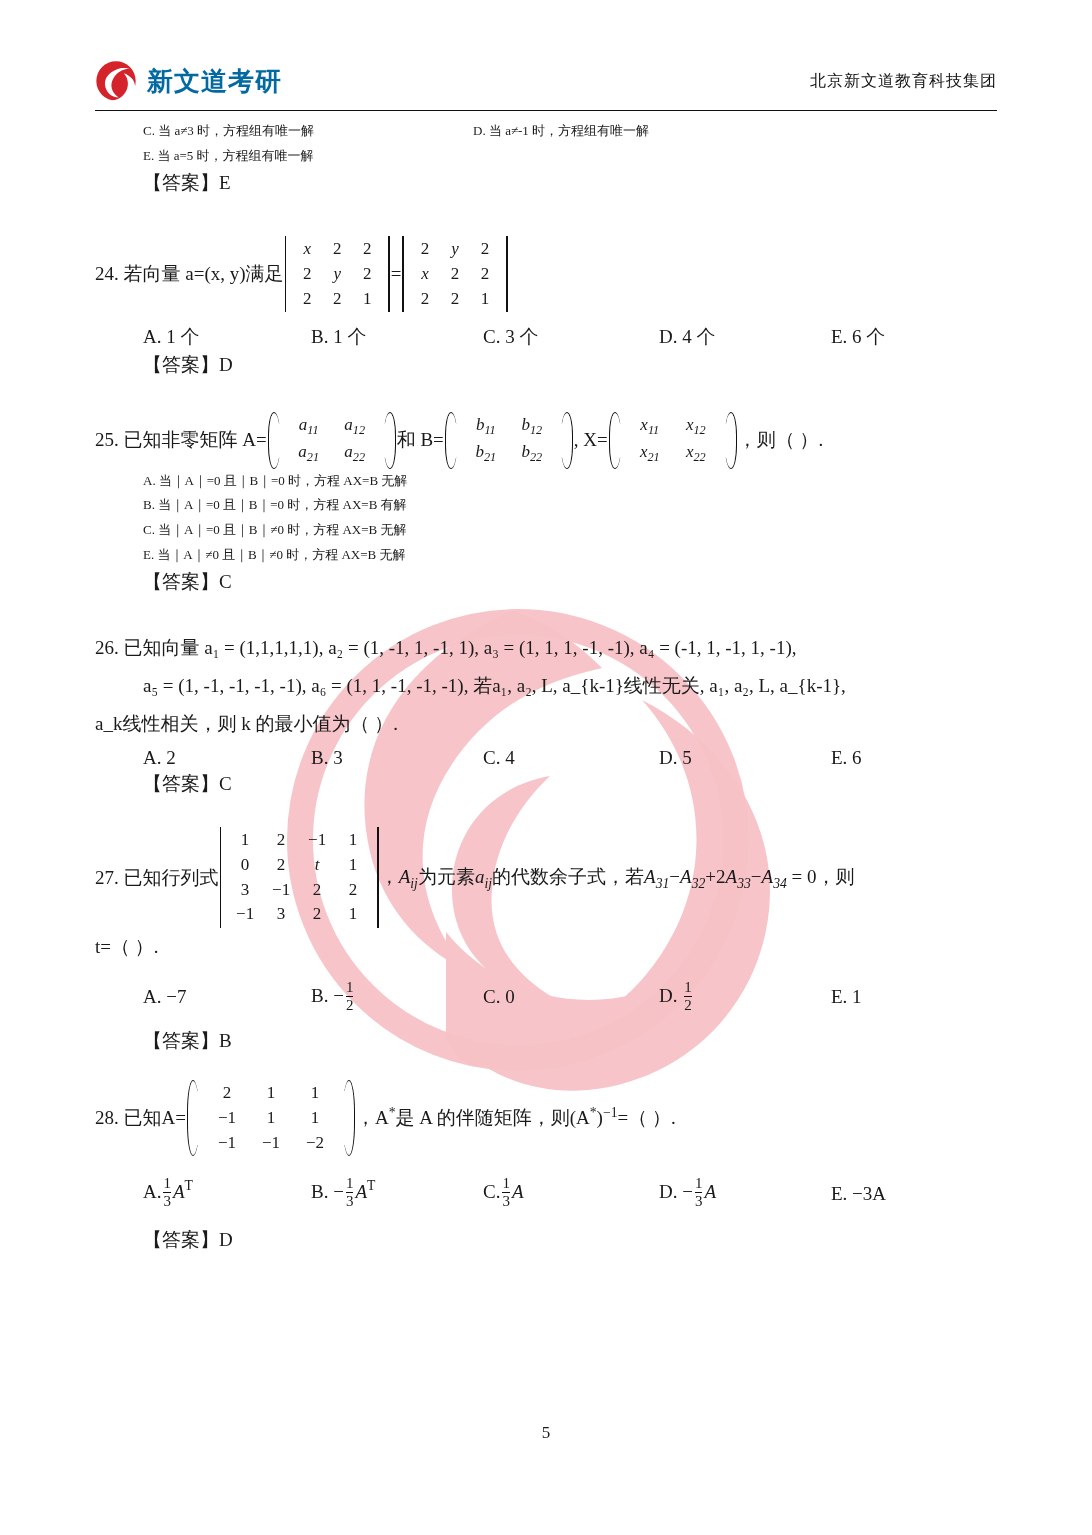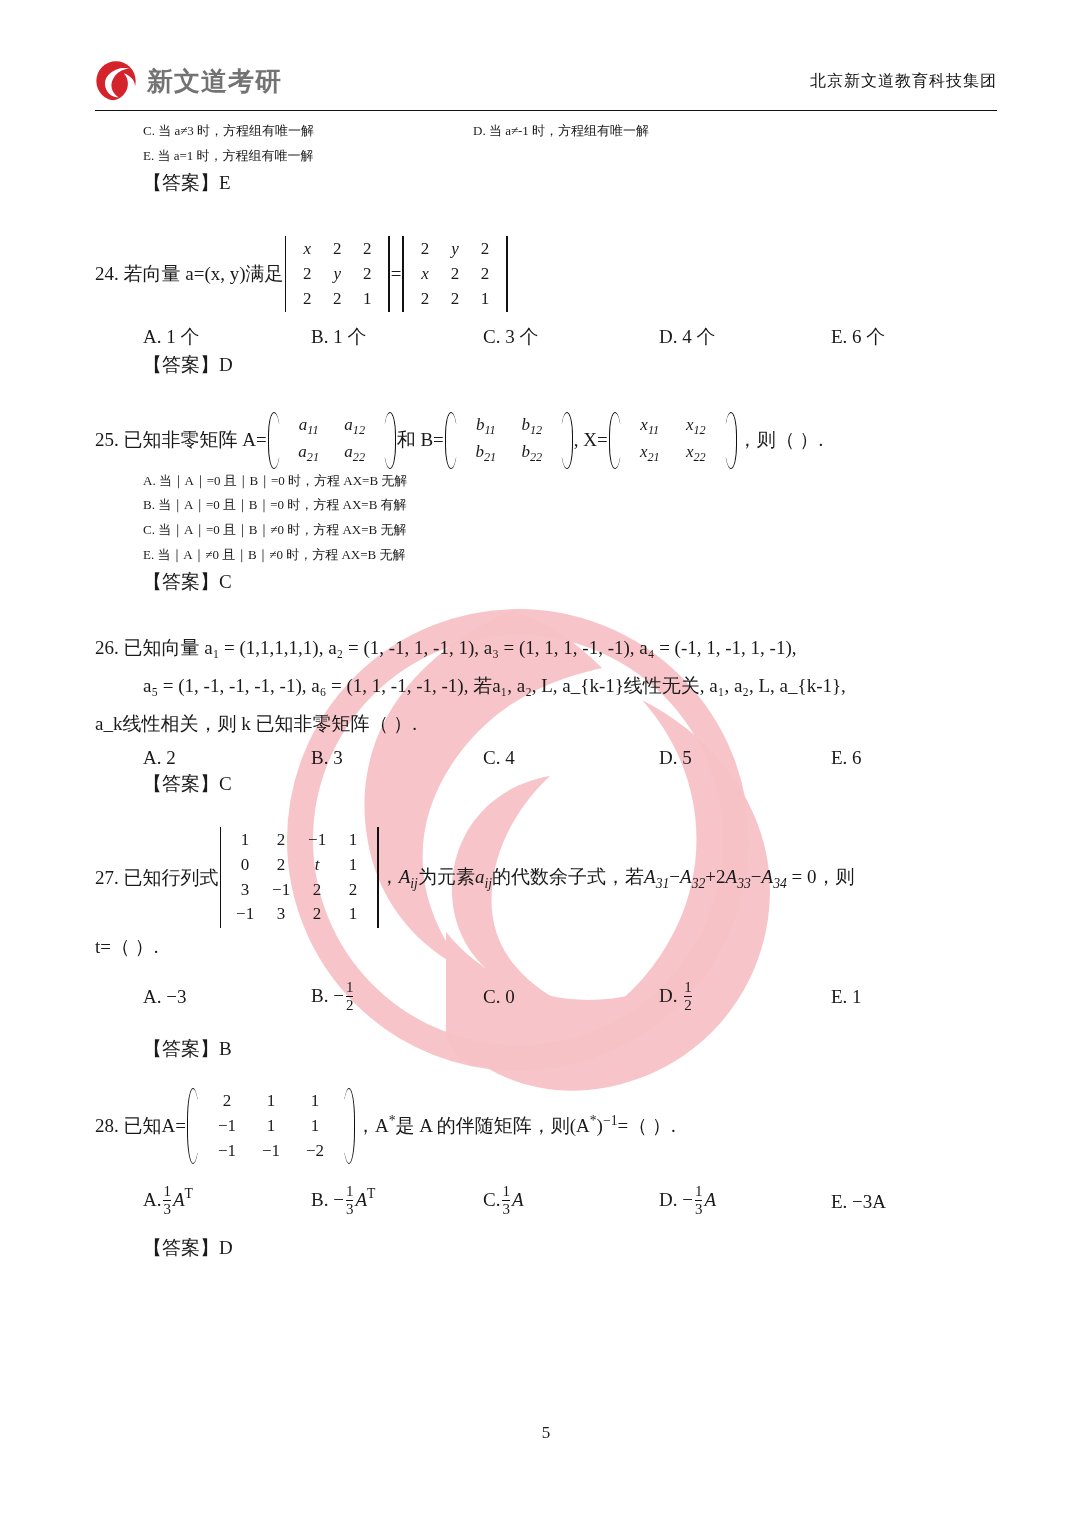--- a/index.html
+++ b/index.html
@@ -37,21 +37,21 @@
     align-items:center;
     justify-content:space-between;
     padding-bottom:6px;
   }
   .brand { display:flex; align-items:center; gap:10px; }
   .brand-mark { width:42px; height:42px; flex:0 0 auto; }
   .brand-text {
     font-family:"Liberation Sans", sans-serif;
     font-size:26px;
     font-weight:bold;
-    color:#737373;
+    color:#0369a1;
     letter-spacing:1px;
   }
   .org-name {
     font-size:16px;
     color:#111;
     letter-spacing:1px;
   }
   .rule {
     border-bottom:1.6px solid #111;
     margin-top:2px;
@@ -153,21 +153,21 @@
       <span class="brand-text">新文道考研</span>
     </div>
     <span class="org-name">北京新文道教育科技集团</span>
   </div>
   <div class="rule"></div>
 
   <div style="display:flex;margin-top:8px;">
     <span class="line indent" style="width:330px;">C. 当 a≠3 时，方程组有唯一解</span>
     <span class="line">D. 当 a≠-1 时，方程组有唯一解</span>
   </div>
-  <div class="line indent">E. 当 a=1 时，方程组有唯一解</div>
+  <div class="line indent">E. 当 a=5 时，方程组有唯一解</div>
   <div class="ans">【答案】E</div>
 
   <div class="blk" style="margin-top:40px;">
     <div class="qline" style="display:flex;align-items:center;flex-wrap:wrap;">
       <span><span>24. 若向量 a=(x, y)满足</span></span>
       <span class="mat">
         <span class="bar"></span>
         <span class="grid g3">
           <span class="it">x</span>
             <span>2</span>
@@ -248,21 +248,21 @@
     <div class="line indent">A. 当｜A｜=0 且｜B｜=0 时，方程 AX=B 无解</div>
     <div class="line indent">B. 当｜A｜=0 且｜B｜=0 时，方程 AX=B 有解</div>
     <div class="line indent">C. 当｜A｜=0 且｜B｜≠0 时，方程 AX=B 无解</div>
     <div class="line indent">E. 当｜A｜≠0 且｜B｜≠0 时，方程 AX=B 无解</div>
     <div class="ans">【答案】C</div>
   </div>
 
   <div class="blk" style="margin-top:34px;">
     <div class="qline">26. 已知向量 a₁ = (1,1,1,1,1), a₂ = (1, -1, 1, -1, 1), a₃ = (1, 1, 1, -1, -1), a₄ = (-1, 1, -1, 1, -1),</div>
     <div class="qline" style="margin-left:48px;">a₅ = (1, -1, -1, -1, -1), a₆ = (1, 1, -1, -1, -1), 若a₁, a₂, L, a_{k-1}线性无关, a₁, a₂, L, a_{k-1},</div>
-    <div class="qline">a_k线性相关，则 k 已知非零矩阵（      ）.</div>
+    <div class="qline">a_k线性相关，则 k 的最小值为（      ）.</div>
     <div class="opts">
       <span class="o1">A. 2</span>
       <span class="o2">B. 3</span>
       <span class="o3">C. 4</span>
       <span class="o4">D. 5</span>
       <span>E. 6</span>
     </div>
     <div class="ans">【答案】C</div>
   </div>
 
@@ -288,27 +288,27 @@
             <span>3</span>
             <span>2</span>
             <span>1</span>
         </span>
         <span class="bar"></span>
       </span>
       <span>，<span class="it">A<sub>ij</sub></span>为元素<span class="it">a<sub>ij</sub></span>的代数余子式，若<span class="it">A<sub>31</sub></span>−<span class="it">A<sub>32</sub></span>+2<span class="it">A<sub>33</sub></span>−<span class="it">A<sub>34</sub></span> = 0，则</span>
     </div>
     <div class="qline">t=（      ）.</div>
     <div class="opts" style="margin-top:14px;align-items:center;">
-      <span class="o1">A. −3</span>
+      <span class="o1">A. −7</span>
       <span class="o2">B. −<span class="frac"><span class="num">1</span><span class="den">2</span></span></span>
       <span class="o3">C. 0</span>
       <span class="o4">D. <span class="frac"><span class="num">1</span><span class="den">2</span></span></span>
       <span>E. 1</span>
     </div>
-    <div class="ans" style="margin-top:22px;">【答案】B</div>
+    <div class="ans" style="margin-top:14px;">【答案】B</div>
   </div>
 
   <div class="blk" style="margin-top:26px;">
     <div class="qline" style="display:flex;align-items:center;flex-wrap:wrap;">
       <span>28. 已知A=</span>
       <span class="mat">
         <span class="par-l"></span>
         <span class="grid g3w">
           <span>2</span>
             <span>1</span>

